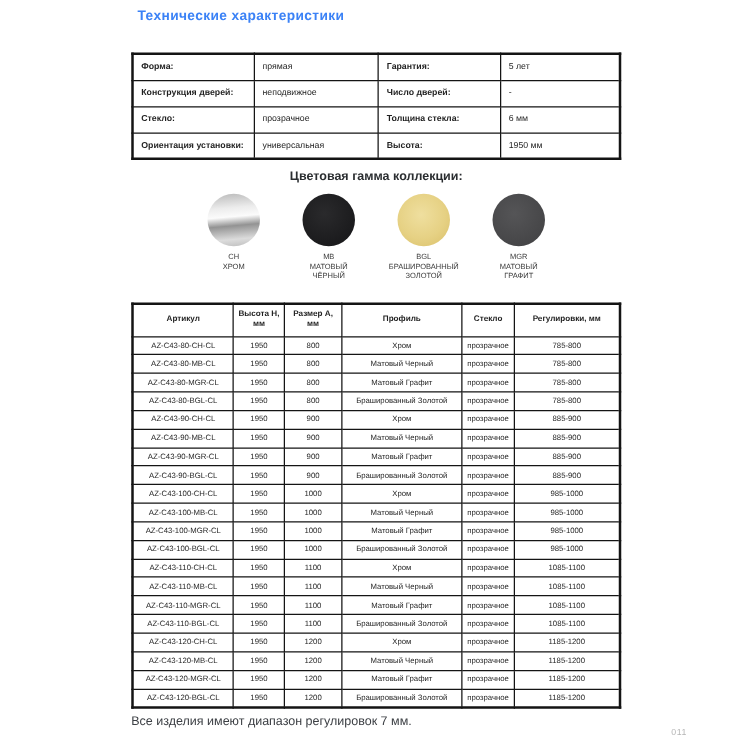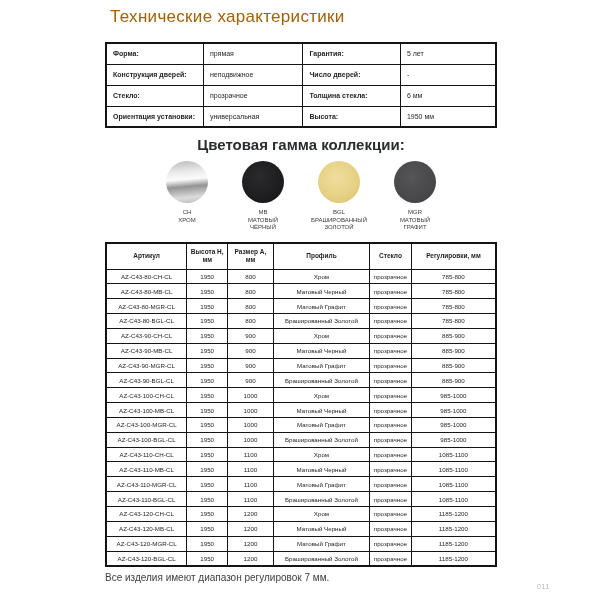--- a/index.html
+++ b/index.html
@@ -7,24 +7,24 @@
   body {
     background: #ffffff;
     font-family: "Liberation Sans", sans-serif;
     color: #3d4045;
     position: relative;
     overflow: hidden;
   }
   .page-title {
     position: absolute;
     top: 7px; left: 110px;
-    font-size: 17px;
-    font-weight: 400;
+    font-size: 11px;
+    font-weight: 700;
     letter-spacing: 0.3px;
-    color: #a16207;
+    color: #3b82f6;
   }
   
   table { border-collapse: collapse; table-layout: fixed; }
   .spec-table {
     position: absolute;
     top: 42px; left: 105px;
     width: 392px;
     border: 2px solid #141414;
   }
   .spec-table td {
@@ -39,21 +39,21 @@
   }
   .spec-table td.lbl { font-weight: bold; }
   
   .colors {
     position: absolute;
     top: 136px; left: 105px;
     width: 392px;
     text-align: center;
   }
   .colors-title {
-    font-size: 15px;
+    font-size: 10px;
     font-weight: bold;
     color: #2a2d30;
   }
   .swatch-row {
     margin-top: 8px;
     display: flex;
     justify-content: center;
   }
   .swatch { width: 76px; }
   .swatch-circle {

